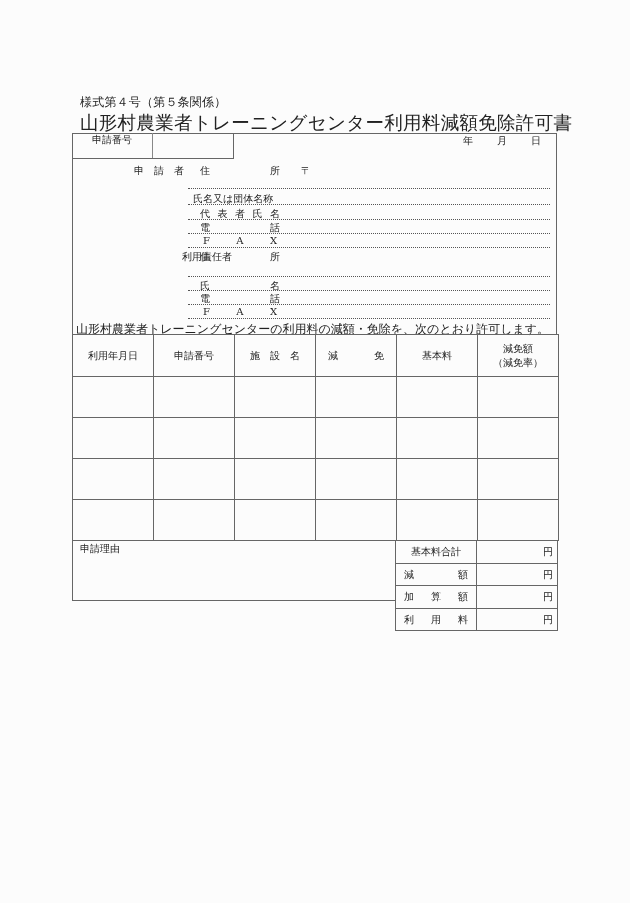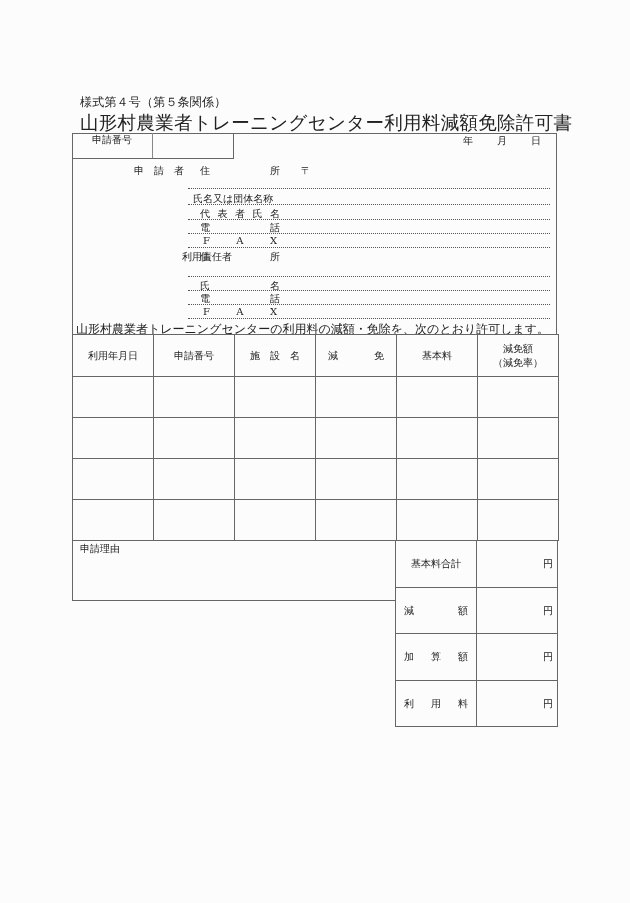--- a/index.html
+++ b/index.html
@@ -28,21 +28,21 @@
 
   table.main { position: absolute; left: 72px; top: 334px; border-collapse: collapse; table-layout: fixed; width: 486px; }
   table.main td, table.main th { border: 1px solid #666; font-weight: normal; font-size: 10px; padding: 0; }
   table.main th { height: 41px; text-align: center; line-height: 14px; }
   table.main td { height: 40px; }
 
   .reason { left: 72px; top: 540px; width: 324px; height: 61px; border: 1px solid #666; border-top: none; box-sizing: border-box; }
   .reason-label { position: absolute; left: 7px; top: 2px; font-size: 10px; font-family: Liberation Mono, monospace; }
 
   table.sum { position: absolute; left: 395px; top: 540px; border-collapse: collapse; table-layout: fixed; width: 163px; }
-  table.sum td { border: 1px solid #666; font-size: 10px; height: 13.5px; padding: 16px 4px; line-height: 13px; }
+  table.sum td { border: 1px solid #666; font-size: 10px; height: 13.5px; padding: 4px 4px; line-height: 13px; }
   table.sum td.k { width: 72px; }
   table.sum td.v { text-align: right; }
   .k-inner { display: flex; justify-content: space-between; padding: 0 4px; }
   .k-center { text-align: center; }
 </style>
 </head>
 <body>
 
 <div class="abs form-no">様式第４号（第５条関係）</div>
 <div class="abs title">山形村農業者トレーニングセンター利用料減額免除許可書</div>

